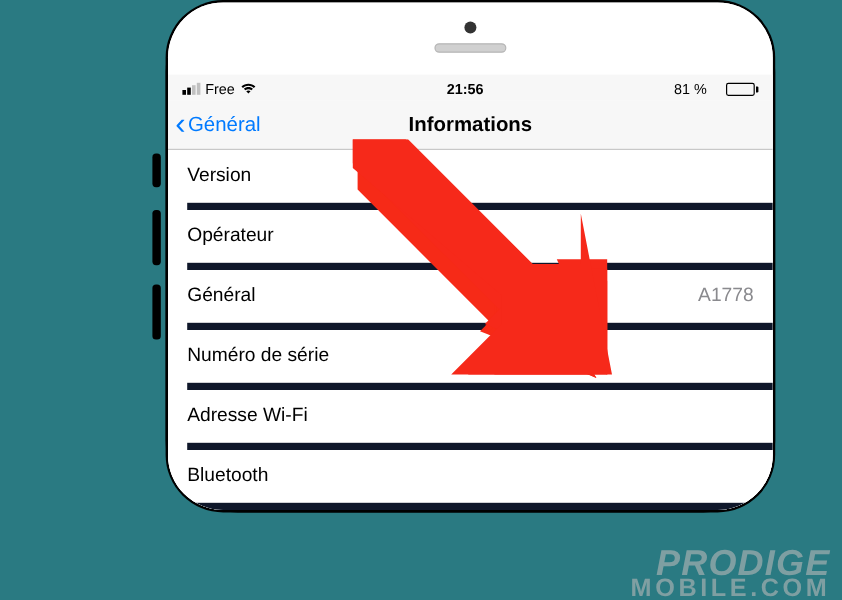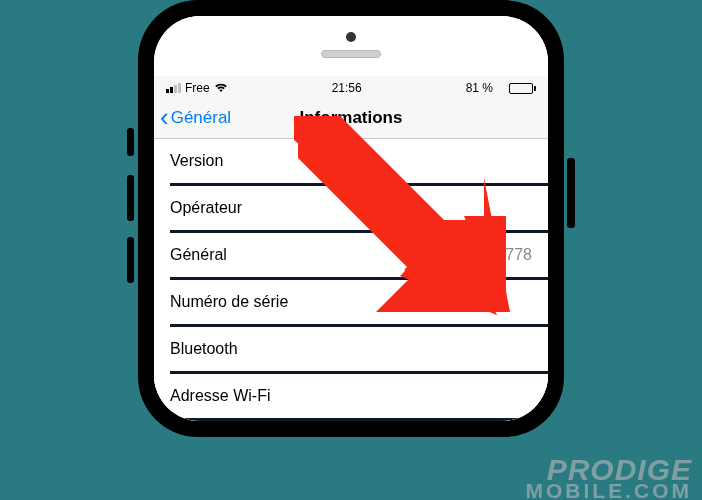--- a/index.html
+++ b/index.html
@@ -8,24 +8,23 @@
     height: 500px;
     background: #2a7a82;
     font-family: -apple-system, "Helvetica Neue", Helvetica, Arial, sans-serif;
     position: relative;
     overflow: hidden;
   }
   .phone {
     position: absolute;
     left: 138px;
     top: 0;
-    width: 426px;
+    width: 508px;
     background: #000;
     border-radius: 60px;
-    padding: 14px;
   }
   .phone-inner {
     background: #000;
     border-radius: 48px;
     padding: 2px;
   }
   .phone-body {
     background: #fff;
     border-radius: 46px;
     overflow: hidden;
@@ -154,21 +153,21 @@
   }
 
   .list {
     background: #fff;
   }
   .row {
     display: flex;
     justify-content: space-between;
     align-items: center;
     padding: 13px 16px 13px 16px;
-    border-bottom: 3px solid #0f172a;
+    border-bottom: 6px solid #0f172a;
     margin-left: 16px;
     padding-left: 0;
   }
   .row-label {
     font-size: 16px;
     color: #000;
   }
   .row-value {
     font-size: 16px;
     color: #8a8a8e;
@@ -228,21 +227,21 @@
                 <span class="b3 off"></span>
                 <span class="b4 off"></span>
             </span>
             <span>Free</span>
             <span class="wifi">
               <svg width="14" height="11" viewBox="0 0 14 11">
                   <path d="M7 10 L5.2 8.1 C6.2 7.2 7.8 7.2 8.8 8.1 Z M3.2 6 C5.3 4 8.7 4 10.8 6 L9.5 7.3 C8.1 6 5.9 6 4.5 7.3 Z M1.2 4 C4.4 1 9.6 1 12.8 4 L11.5 5.3 C9 2.9 5 2.9 2.5 5.3 Z" fill="#000"></path>
                 </svg>
             </span>
           </div>
-          <div style="font-weight:400">21:56</div>
+          <div style="font-weight:700">21:56</div>
           <div class="status-right">
             <span>81 %</span>
             <span class="battery">
               <span class="battery-body"><span class="battery-fill"></span></span>
               <span class="battery-tip"></span>
             </span>
           </div>
         </div>
 
         <div class="nav-bar">
@@ -264,25 +263,25 @@
           </div>
           <div class="row">
             <span class="row-label">Général</span>
             <span class="row-value">A1778</span>
           </div>
           <div class="row">
             <span class="row-label">Numéro de série</span>
             <span class="row-value"></span>
           </div>
           <div class="row">
+            <span class="row-label">Adresse Wi-Fi</span>
+            <span class="row-value"></span>
+          </div>
+          <div class="row">
             <span class="row-label">Bluetooth</span>
-            <span class="row-value"></span>
-          </div>
-          <div class="row">
-            <span class="row-label">Adresse Wi-Fi</span>
             <span class="row-value"></span>
           </div>
         </div>
 
       </div>
     </div>
   </div>
 </div>
 
 <svg class="arrow-overlay" width="210" height="200" viewBox="0 0 210 200">

